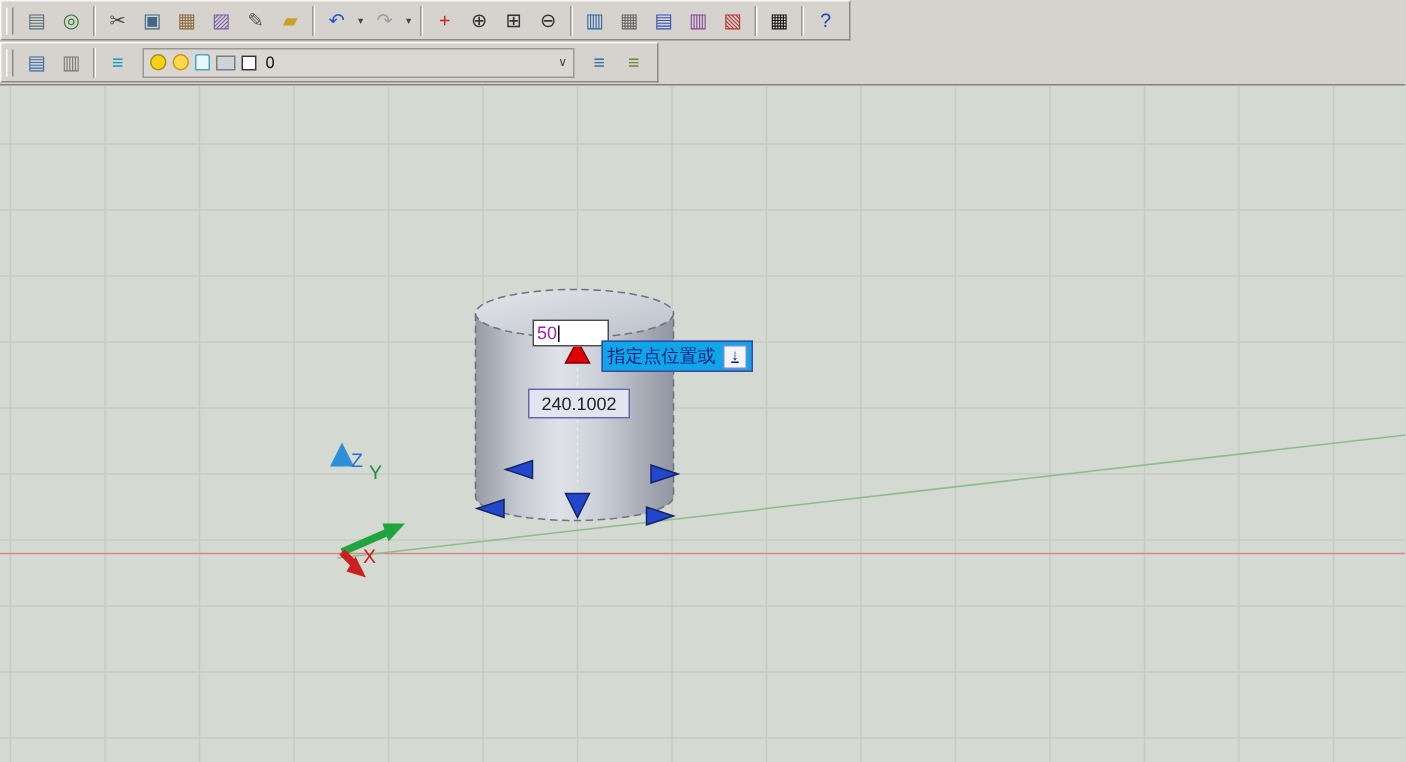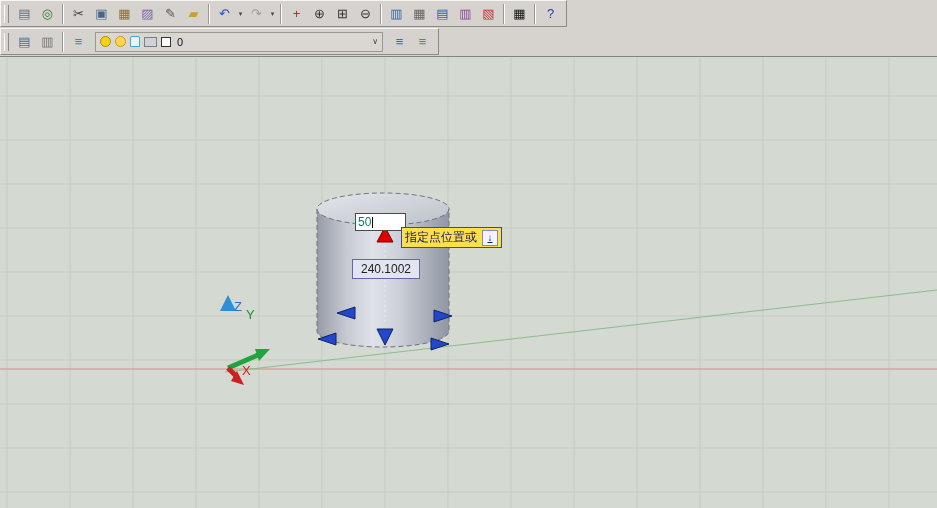--- a/index.html
+++ b/index.html
@@ -42,28 +42,28 @@
   
   #viewport{
     position:absolute;top:56px;left:0;width:937px;height:452px;
     background:#d4d9d1;border-top:1px solid #84827c;box-sizing:border-box;
   }
   #scene{position:absolute;top:0;left:0;}
   
   .dyn-input{
     position:absolute;left:355px;top:156px;width:45px;height:16px;
     background:#ffffff;border:1px solid #4a4a4a;
-    font-size:12px;color:#0f766e;display:flex;align-items:center;padding:0 2px;
+    font-size:12px;color:#a21caf;display:flex;align-items:center;padding:0 2px;
   }
   .caret{display:inline-block;width:1px;height:11px;background:#000;margin-left:1px;animation:blink 1s steps(1) infinite;}
   @keyframes blink{50%{opacity:0;}}
   .prompt-tooltip{
     position:absolute;left:401px;top:170px;height:17px;
     display:flex;align-items:center;gap:5px;
-    background:#fde047;border:1px solid #3d47a0;
+    background:#0ea5e9;border:1px solid #3d47a0;
     padding:1px 3px;font-size:12px;color:#10187a;white-space:nowrap;
   }
   .tt-btn{
     width:14px;height:14px;border:1px solid #8089c8;background:#f2f5fd;
     font-size:10px;line-height:1;display:flex;align-items:center;justify-content:center;
     color:#10187a;text-decoration:underline;
   }
   .dim-box{
     position:absolute;left:352px;top:202px;width:66px;height:18px;
     background:#e2e5f0;border:1px solid #6468aa;

